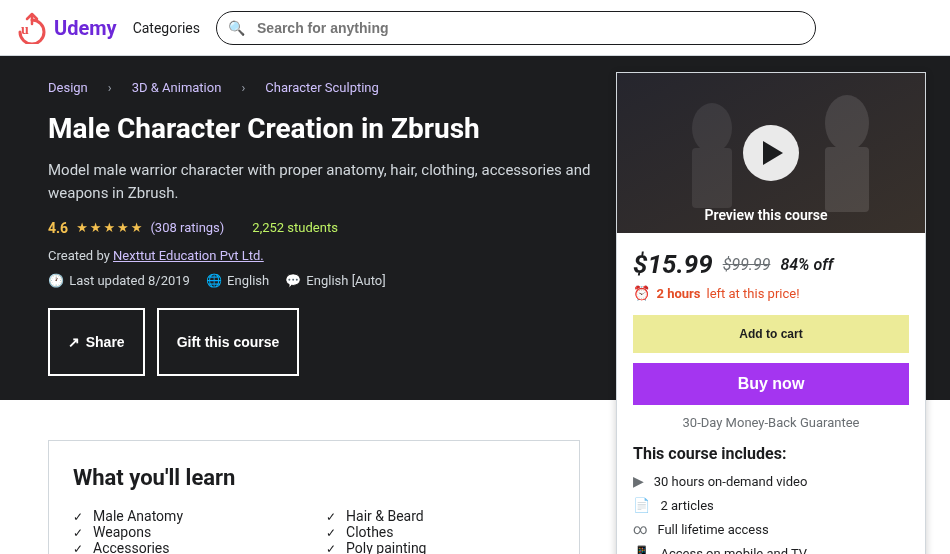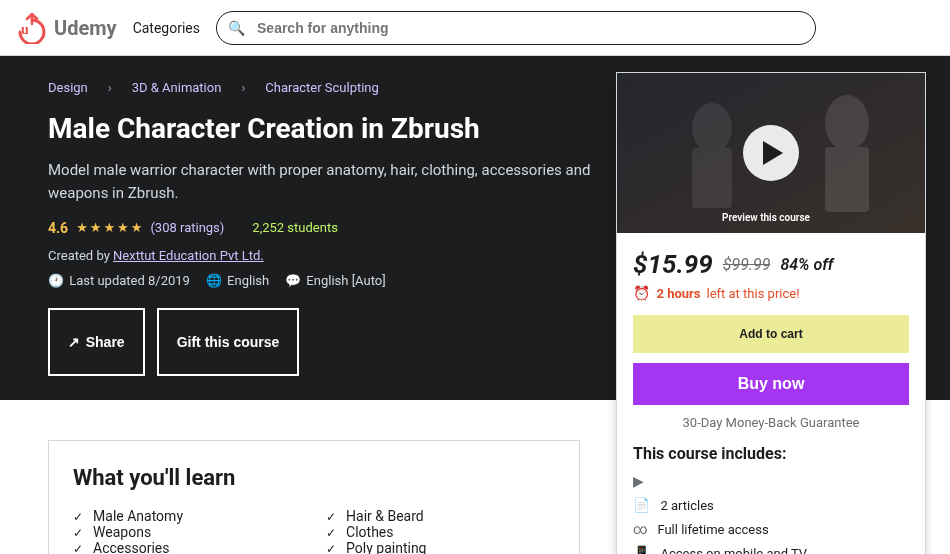--- a/index.html
+++ b/index.html
@@ -2,21 +2,21 @@
 <html><head>
   <meta charset="utf-8">
   <style>
     * { box-sizing: border-box; margin: 0; padding: 0; }
     body { font-family: -apple-system, BlinkMacSystemFont, 'Segoe UI', Roboto, sans-serif; background: #fff; font-size: 14px; color: #1c1d1f; }
 
     
     .header { display: flex; align-items: center; padding: 0 16px; height: 56px; background: #fff; border-bottom: 1px solid #d1d7dc; gap: 16px; }
     .logo { display: flex; align-items: center; gap: 6px; text-decoration: none; }
     .logo-icon { width: 32px; height: 32px; }
-    .logo-text { font-size: 20px; font-weight: 700; color: #737373; }
+    .logo-text { font-size: 20px; font-weight: 700; color: #6d28d9; }
     .search-bar { flex: 1; max-width: 600px; position: relative; }
     .search-bar input { width: 100%; border: 1px solid #1c1d1f; border-radius: 50px; padding: 8px 16px 8px 40px; font-size: 14px; outline: none; font-weight: bold; }
     .search-icon-wrap { position: absolute; left: 12px; top: 50%; transform: translateY(-50%); color: #6a6f73; }
 
     
     .main-layout { display: flex; min-height: calc(100vh - 56px); }
 
     
     .course-hero { background: #1c1d1f; color: #fff; padding: 24px 320px 24px 48px; flex: 1; }
     .breadcrumb { display: flex; align-items: center; gap: 20px; font-size: 13px; margin-bottom: 16px; }
@@ -37,21 +37,21 @@
     .meta-item { display: flex; align-items: center; gap: 5px; }
     .action-row { display: flex; gap: 12px; }
     .btn-share { background: transparent; border: 2px solid #fff; color: #fff; padding: 8px 18px; font-size: 14px; font-weight: 600; cursor: pointer; display: flex; align-items: center; gap: 6px; }
     .btn-gift { background: transparent; border: 2px solid #fff; color: #fff; padding: 24px 18px; font-size: 14px; font-weight: 600; cursor: pointer; }
 
     
     .sidebar-card { width: 310px; background: #fff; border: 1px solid #d1d7dc; position: absolute; right: 24px; top: 72px; box-shadow: 0 2px 8px rgba(0,0,0,0.2); z-index: 10; }
     .preview-img { width: 100%; height: 160px; background: #1c1d1f; position: relative; display: flex; align-items: center; justify-content: center; overflow: hidden; cursor: pointer; }
     .play-btn { width: 56px; height: 56px; background: rgba(255,255,255,0.9); border-radius: 50%; display: flex; align-items: center; justify-content: center; z-index: 1; }
     .play-triangle { width: 0; height: 0; border-top: 12px solid transparent; border-bottom: 12px solid transparent; border-left: 20px solid #1c1d1f; margin-left: 4px; }
-    .preview-label { position: absolute; bottom: 10px; left: 0; right: 10px; text-align: center; color: #fff; font-size: 10px; font-weight: 600; z-index: 1; }
+    .preview-label { position: absolute; bottom: 10px; left: 0; right: 10px; text-align: center; color: #fff; font-size: 14px; font-weight: 600; z-index: 1; }
     .card-body { padding: 16px; }
     .price-row { display: flex; align-items: center; gap: 10px; margin-bottom: 6px; font-style: italic; }
     .price-current { font-size: 26px; font-weight: 700; }
     .price-original { font-size: 16px; color: #6a6f73; text-decoration: line-through; }
     .discount { font-size: 16px; color: #1c1d1f; font-weight: 600; }
     .timer-row { display: flex; align-items: center; gap: 6px; font-size: 13px; color: #e44d26; margin-bottom: 14px; }
     .timer-icon { font-size: 14px; }
     .timer-bold { font-weight: 700; }
     .btn-add-cart { width: 100%; padding: 12px; background: #eceb98; border: none; font-size: 12px; font-weight: 700; cursor: pointer; margin-bottom: 10px; color: #1c1d1f; }
     .btn-buy-now { width: 100%; padding: 12px; background: #a435f0; border: none; font-size: 16px; font-weight: 700; cursor: pointer; color: #fff; margin-bottom: 10px; }
@@ -256,20 +256,21 @@
 
         
         <p class="guarantee">30-Day Money-Back Guarantee</p>
 
         
         <div>
           <p class="includes-title">This course includes:</p>
           <ul class="includes-list">
             <li>
               <span class="includes-icon">▶</span>
+              <span>30 hours on-demand video</span>
             </li>
             <li>
               <span class="includes-icon">📄</span>
               <span>2 articles</span>
             </li>
             <li>
               <span class="includes-icon">∞</span>
               <span>Full lifetime access</span>
             </li>
             <li>

